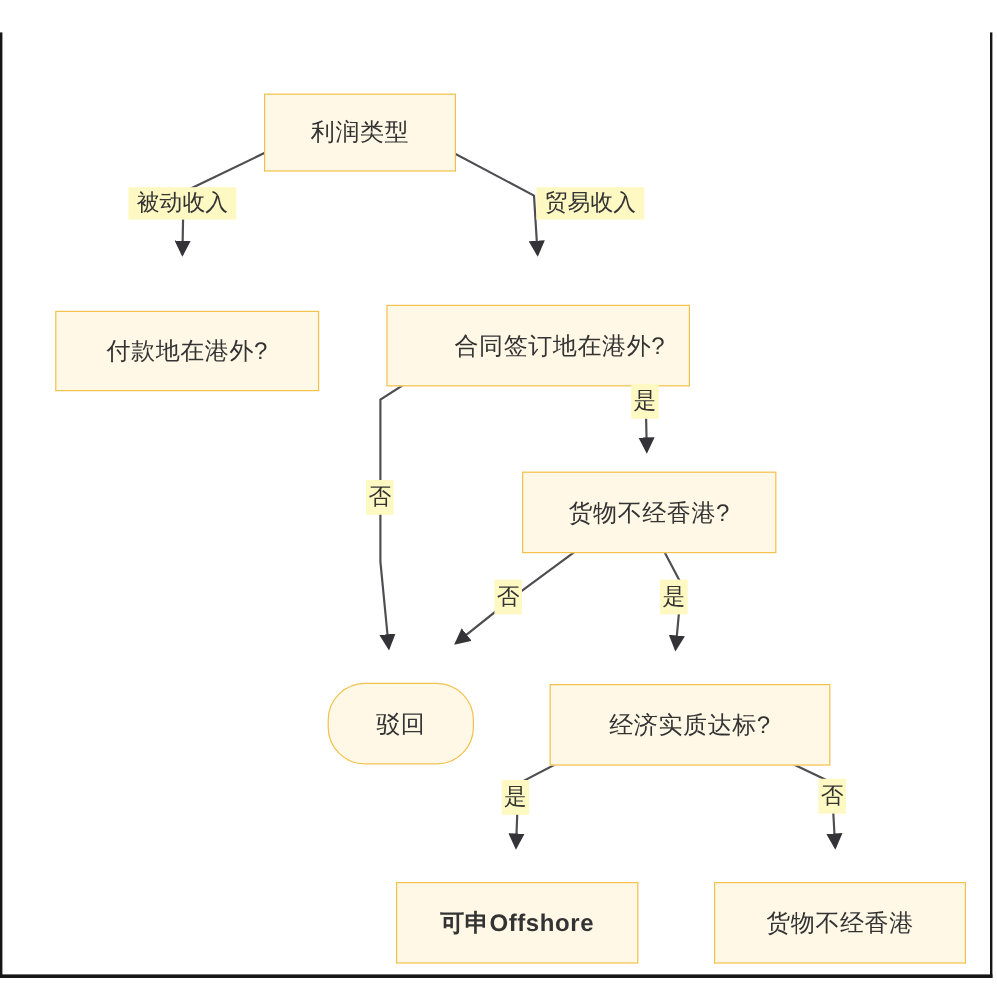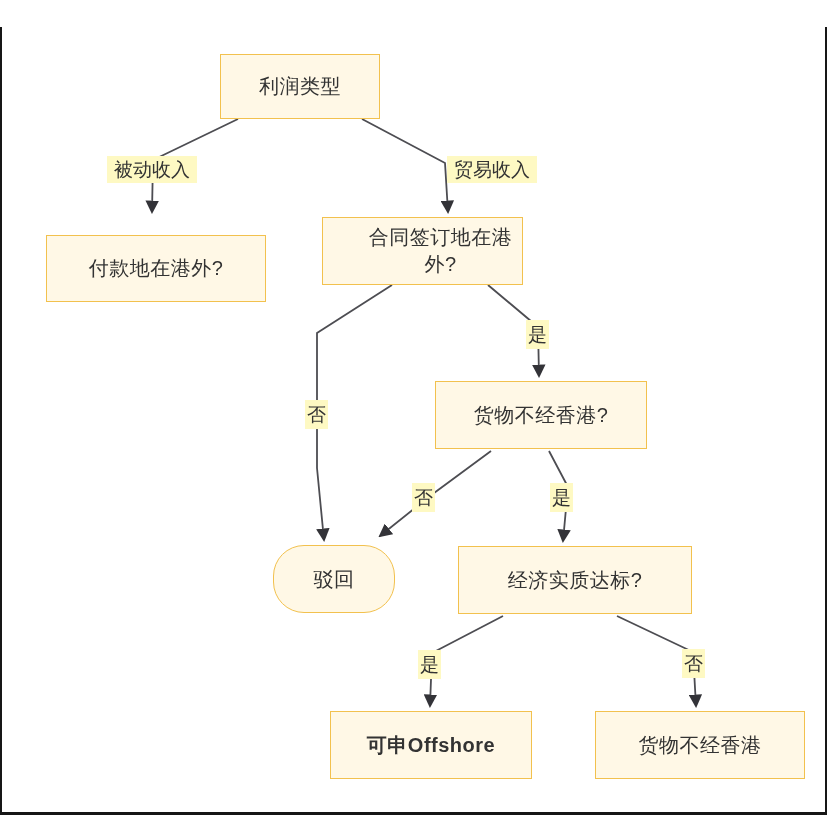--- a/index.html
+++ b/index.html
@@ -40,39 +40,40 @@
     background: #FFF8E6;
     border: 1.5px solid #F2C14E;
     color: #333333;
     font-size: 20px;
     display: flex;
     align-items: center;
     justify-content: center;
     text-align: center;
     z-index: 2;
     letter-spacing: 0.5px;
+    margin-top: 24px;
   }
   .edge-label {
     position: absolute;
     box-sizing: border-box;
     background: #fef9c3;
     color: #333333;
     font-size: 19px;
     line-height: 1;
     display: flex;
     align-items: center;
     justify-content: center;
     z-index: 3;
     white-space: nowrap;
   }
   
   #n-profit    { left: 220px; top: 54px;  width: 160px; height: 65px; }
   #n-payment   { left: 46px;  top: 235px; width: 220px; height: 67px; justify-content: center; }
-  #n-contract  { left: 322px; top: 217px; width: 201px; height: 68px; padding-left: 36px; }
-  #n-goods     { left: 435px; top: 381px; width: 212px; height: 68px; }
+  #n-contract  { left: 322px; top: 230px; width: 253px; height: 68px; padding-left: 36px; }
+  #n-goods     { left: 435px; top: 369px; width: 212px; height: 68px; }
   #n-reject    { left: 273px; top: 545px; width: 122px; height: 68px; border-radius: 31px; }
   #n-substance { left: 458px; top: 546px; width: 234px; height: 68px; }
   #n-offshore  { left: 330px; top: 711px; width: 202px; height: 68px; font-weight: bold; }
   #n-addtax    { left: 595px; top: 711px; width: 210px; height: 68px; }
   
   #l-passive { left: 107px; top: 156px; width: 90px; height: 27px; }
   #l-trade   { left: 407px; top: 156px; width: 90px; height: 27px; margin-left: 40px; }
   #l-no1     { left: 305px; top: 400px; width: 23px; height: 29px; }
   #l-yes1    { left: 526px; top: 320px; width: 23px; height: 29px; }
   #l-no2     { left: 412px; top: 483px; width: 23px; height: 29px; }

